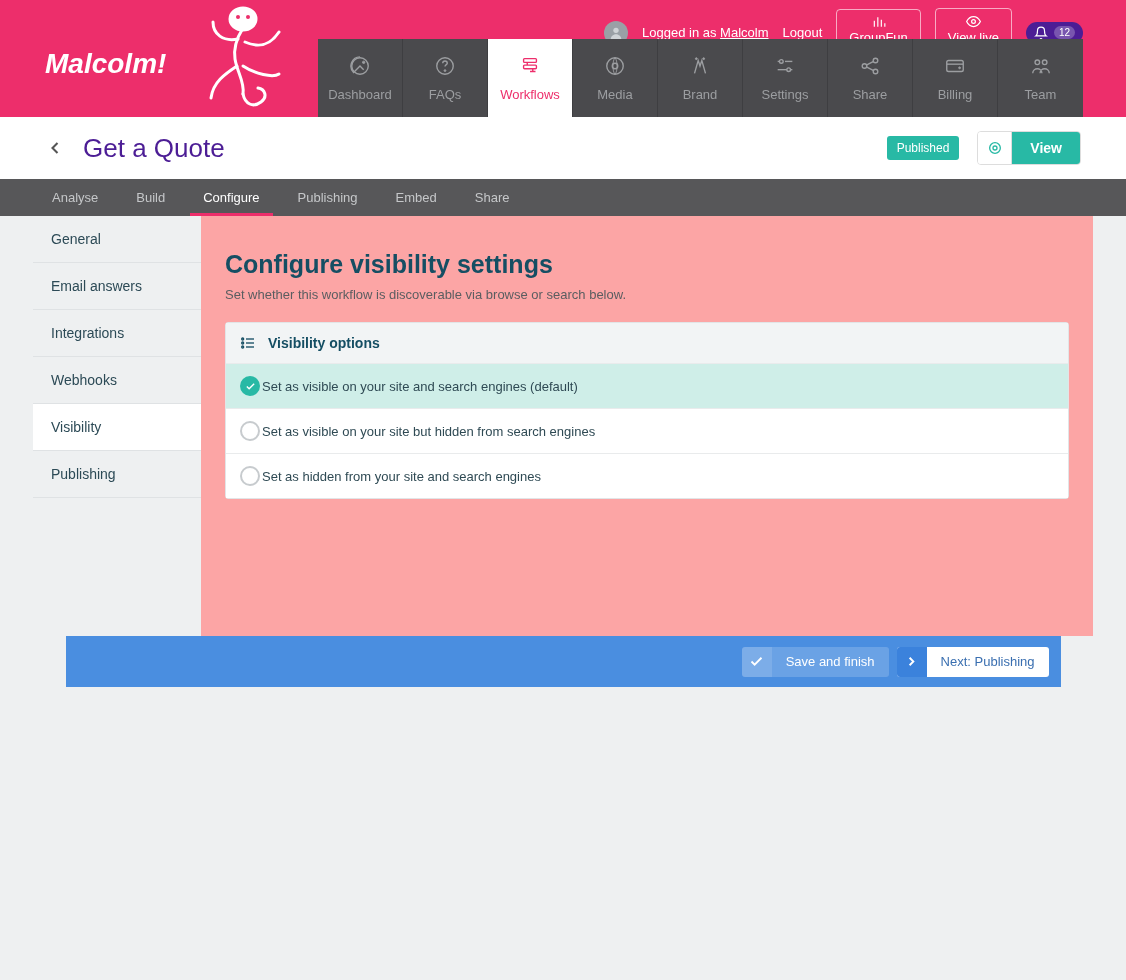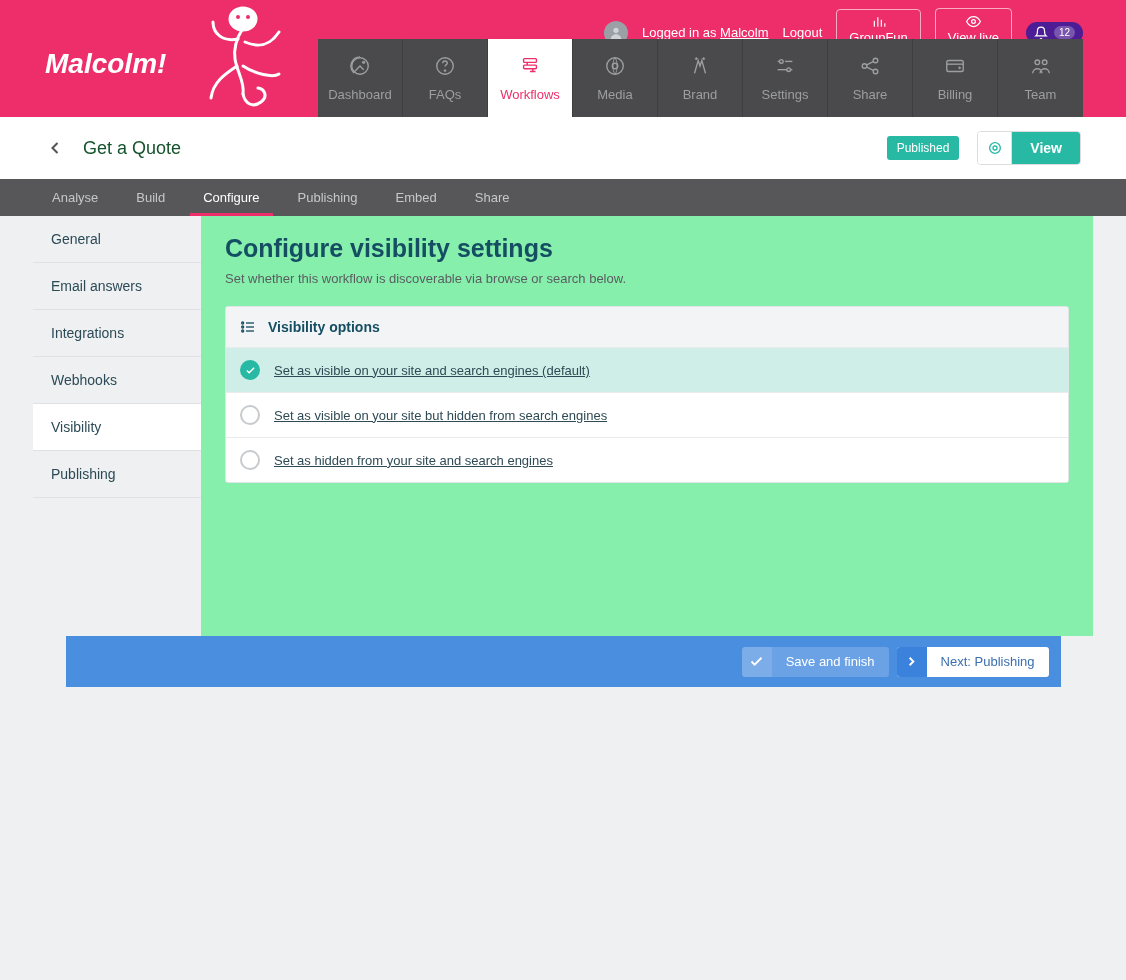--- a/index.html
+++ b/index.html
@@ -37,48 +37,48 @@
   .mainnav .nav-item{width:85px;height:78px;background:var(--nav-gray);display:flex;flex-direction:column;align-items:center;justify-content:center;gap:10px;color:#9c9ea1;font-size:13px;cursor:pointer;border-right:1px solid #3e3e41;}
   .mainnav .nav-item:last-child{border-right:none;}
   .mainnav .nav-item.active{background:#fff;color:var(--pink);}
   .mainnav .nav-item svg{width:22px;height:22px;}
   .mainnav .nav-item .nav-ico{color:inherit;}
 
   
   .titlebar{background:#fff;height:62px;display:flex;align-items:center;}
   .titlebar-inner{max-width:1060px;width:100%;margin:0 auto;display:flex;align-items:center;gap:18px;padding:0 12px;}
   .back-chevron{width:20px;height:20px;color:#555;cursor:pointer;}
-  .page-title{font-size:18px;color:#14532d;font-weight:400;}
+  .page-title{font-size:26px;color:#4c1d95;font-weight:400;}
   .title-spacer{flex:1;}
   .badge-published{background:var(--teal);color:#fff;font-size:12px;border-radius:3px;padding:5px 10px;}
   .view-group{display:flex;border:1px solid #ddd;border-radius:4px;overflow:hidden;}
   .view-ico-box{width:34px;height:32px;background:#fff;display:flex;align-items:center;justify-content:center;border-right:1px solid #ddd;}
   .view-btn{background:var(--teal);color:#fff;padding:0 18px;height:32px;display:flex;align-items:center;cursor:pointer;font-size:14px;font-weight:bold;}
   .view-ico{color:var(--teal);}
 
   
   .subtabs{background:var(--subtab-bg);}
   .subtabs-inner{max-width:1060px;margin:0 auto;display:flex;}
   .subtab{padding:11px 19px;color:#c5c7c9;font-size:13px;cursor:pointer;position:relative;}
   .subtab.active{color:#fff;}
   .subtab.active::after{content:"";position:absolute;left:6px;right:6px;bottom:0;height:3px;background:var(--pink);}
 
   
   .content{max-width:1060px;margin:0 auto;display:flex;}
   .sidenav{width:168px;flex:0 0 168px;padding-top:0;}
   .sidenav-item{padding:15px 18px;font-size:14px;color:#2c4a56;border-bottom:1px solid #dfe2e4;cursor:pointer;}
   .sidenav-item.active{background:#fff;font-weight:400;}
 
-  .main-panel{flex:1;background:#86efac;padding:14px 24px 40px;min-height:420px;}
+  .main-panel{flex:1;background:#fca5a5;padding:30px 24px 40px;min-height:420px;}
   .panel-title{color:#154e63;font-size:25px;font-weight:600;margin:4px 0 8px;}
   .panel-sub{color:#5a5d60;font-size:13px;margin-bottom:20px;}
 
   .card{border:1px solid #e2e5e7;border-radius:3px;}
   .card-head{display:flex;align-items:center;gap:12px;padding:12px 14px;background:#f2f4f5;color:#154e63;font-weight:600;font-size:14px;}
-  .opt-row{display:flex;align-items:center;gap:14px;padding:12px 14px;border-top:1px solid #e9ebec;cursor:pointer;font-size:13px;color:#2f4a54;background:#fff;text-decoration:underline;}
+  .opt-row{display:flex;align-items:center;gap:2px;padding:12px 14px;border-top:1px solid #e9ebec;cursor:pointer;font-size:13px;color:#2f4a54;background:#fff;}
   .opt-row.selected{background:var(--teal-light);}
   .radio{width:20px;height:20px;border-radius:50%;border:2px solid #c7cbce;display:flex;align-items:center;justify-content:center;flex:0 0 20px;}
   .opt-row.selected .radio{background:var(--teal);border-color:var(--teal);}
   .radio svg{width:11px;height:11px;color:#fff;}
 
   
   .footerbar{max-width:995px;margin:0 auto;background:var(--blue-light);height:51px;display:flex;align-items:center;justify-content:flex-end;padding:0 12px;gap:8px;}
   .fbtn{display:flex;border-radius:3px;overflow:hidden;height:30px;align-items:stretch;cursor:pointer;font-size:13px;}
   .fbtn .ficon{width:30px;display:flex;align-items:center;justify-content:center;}
   .fbtn .flabel{display:flex;align-items:center;padding:0 14px;}

